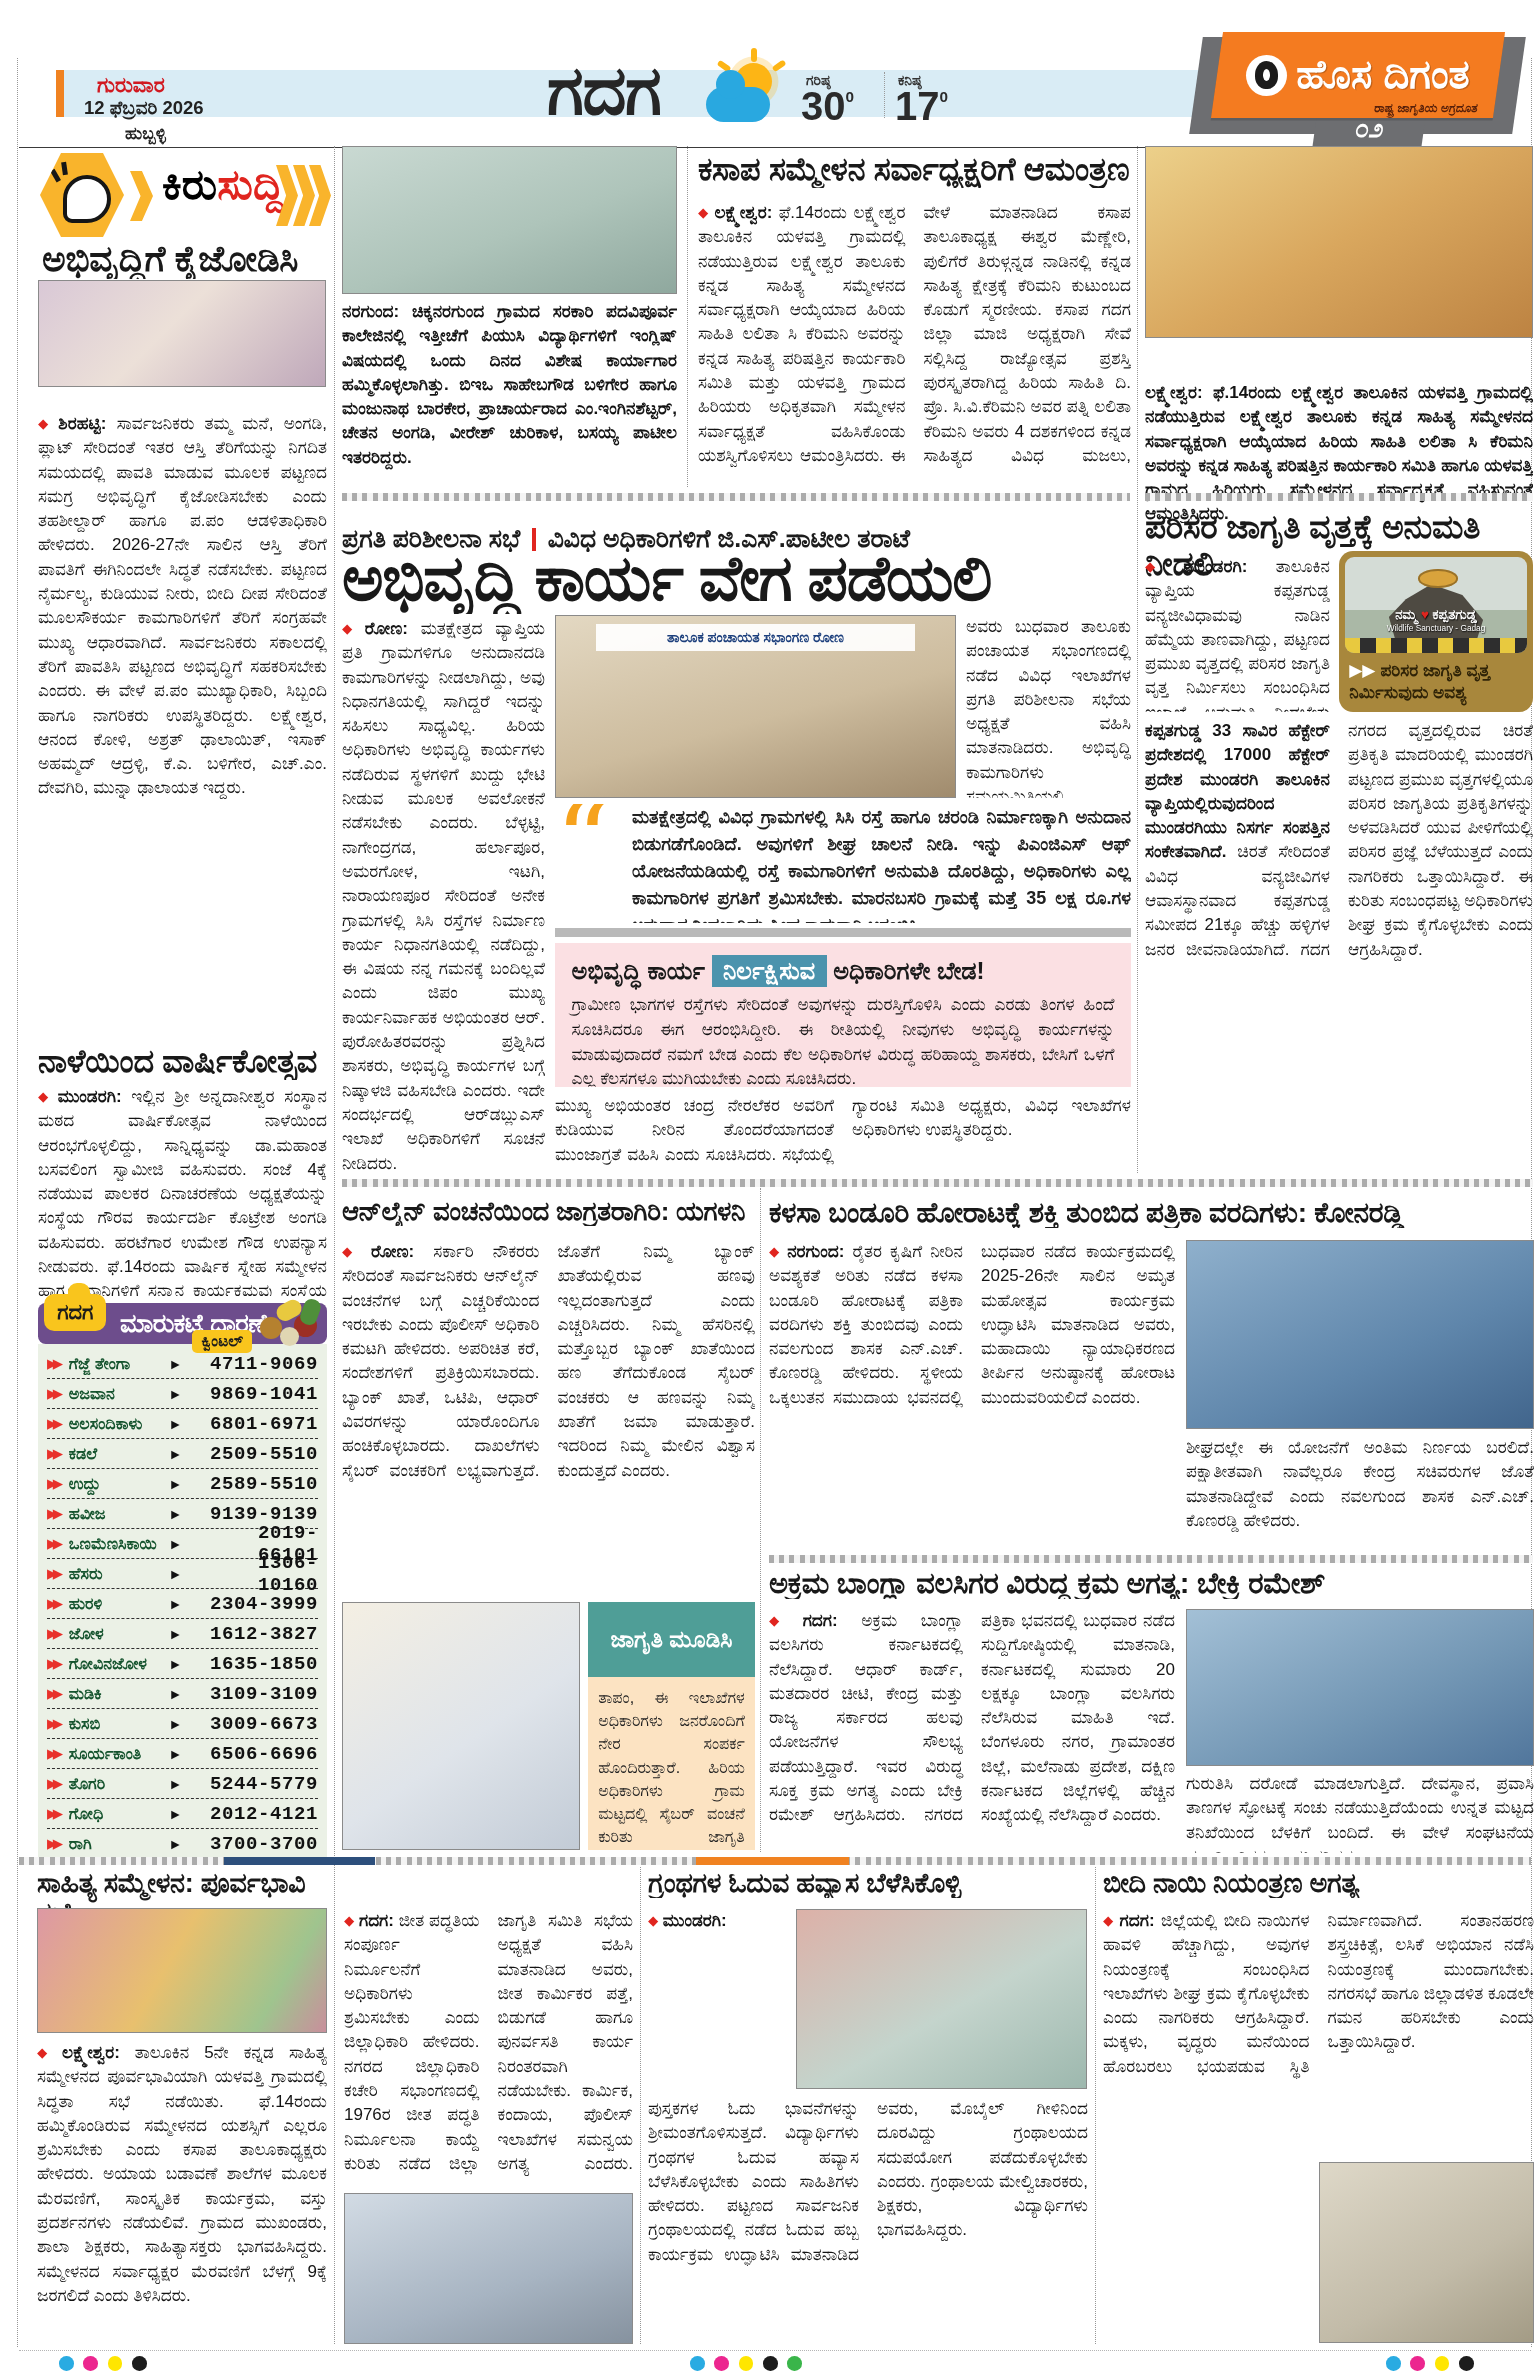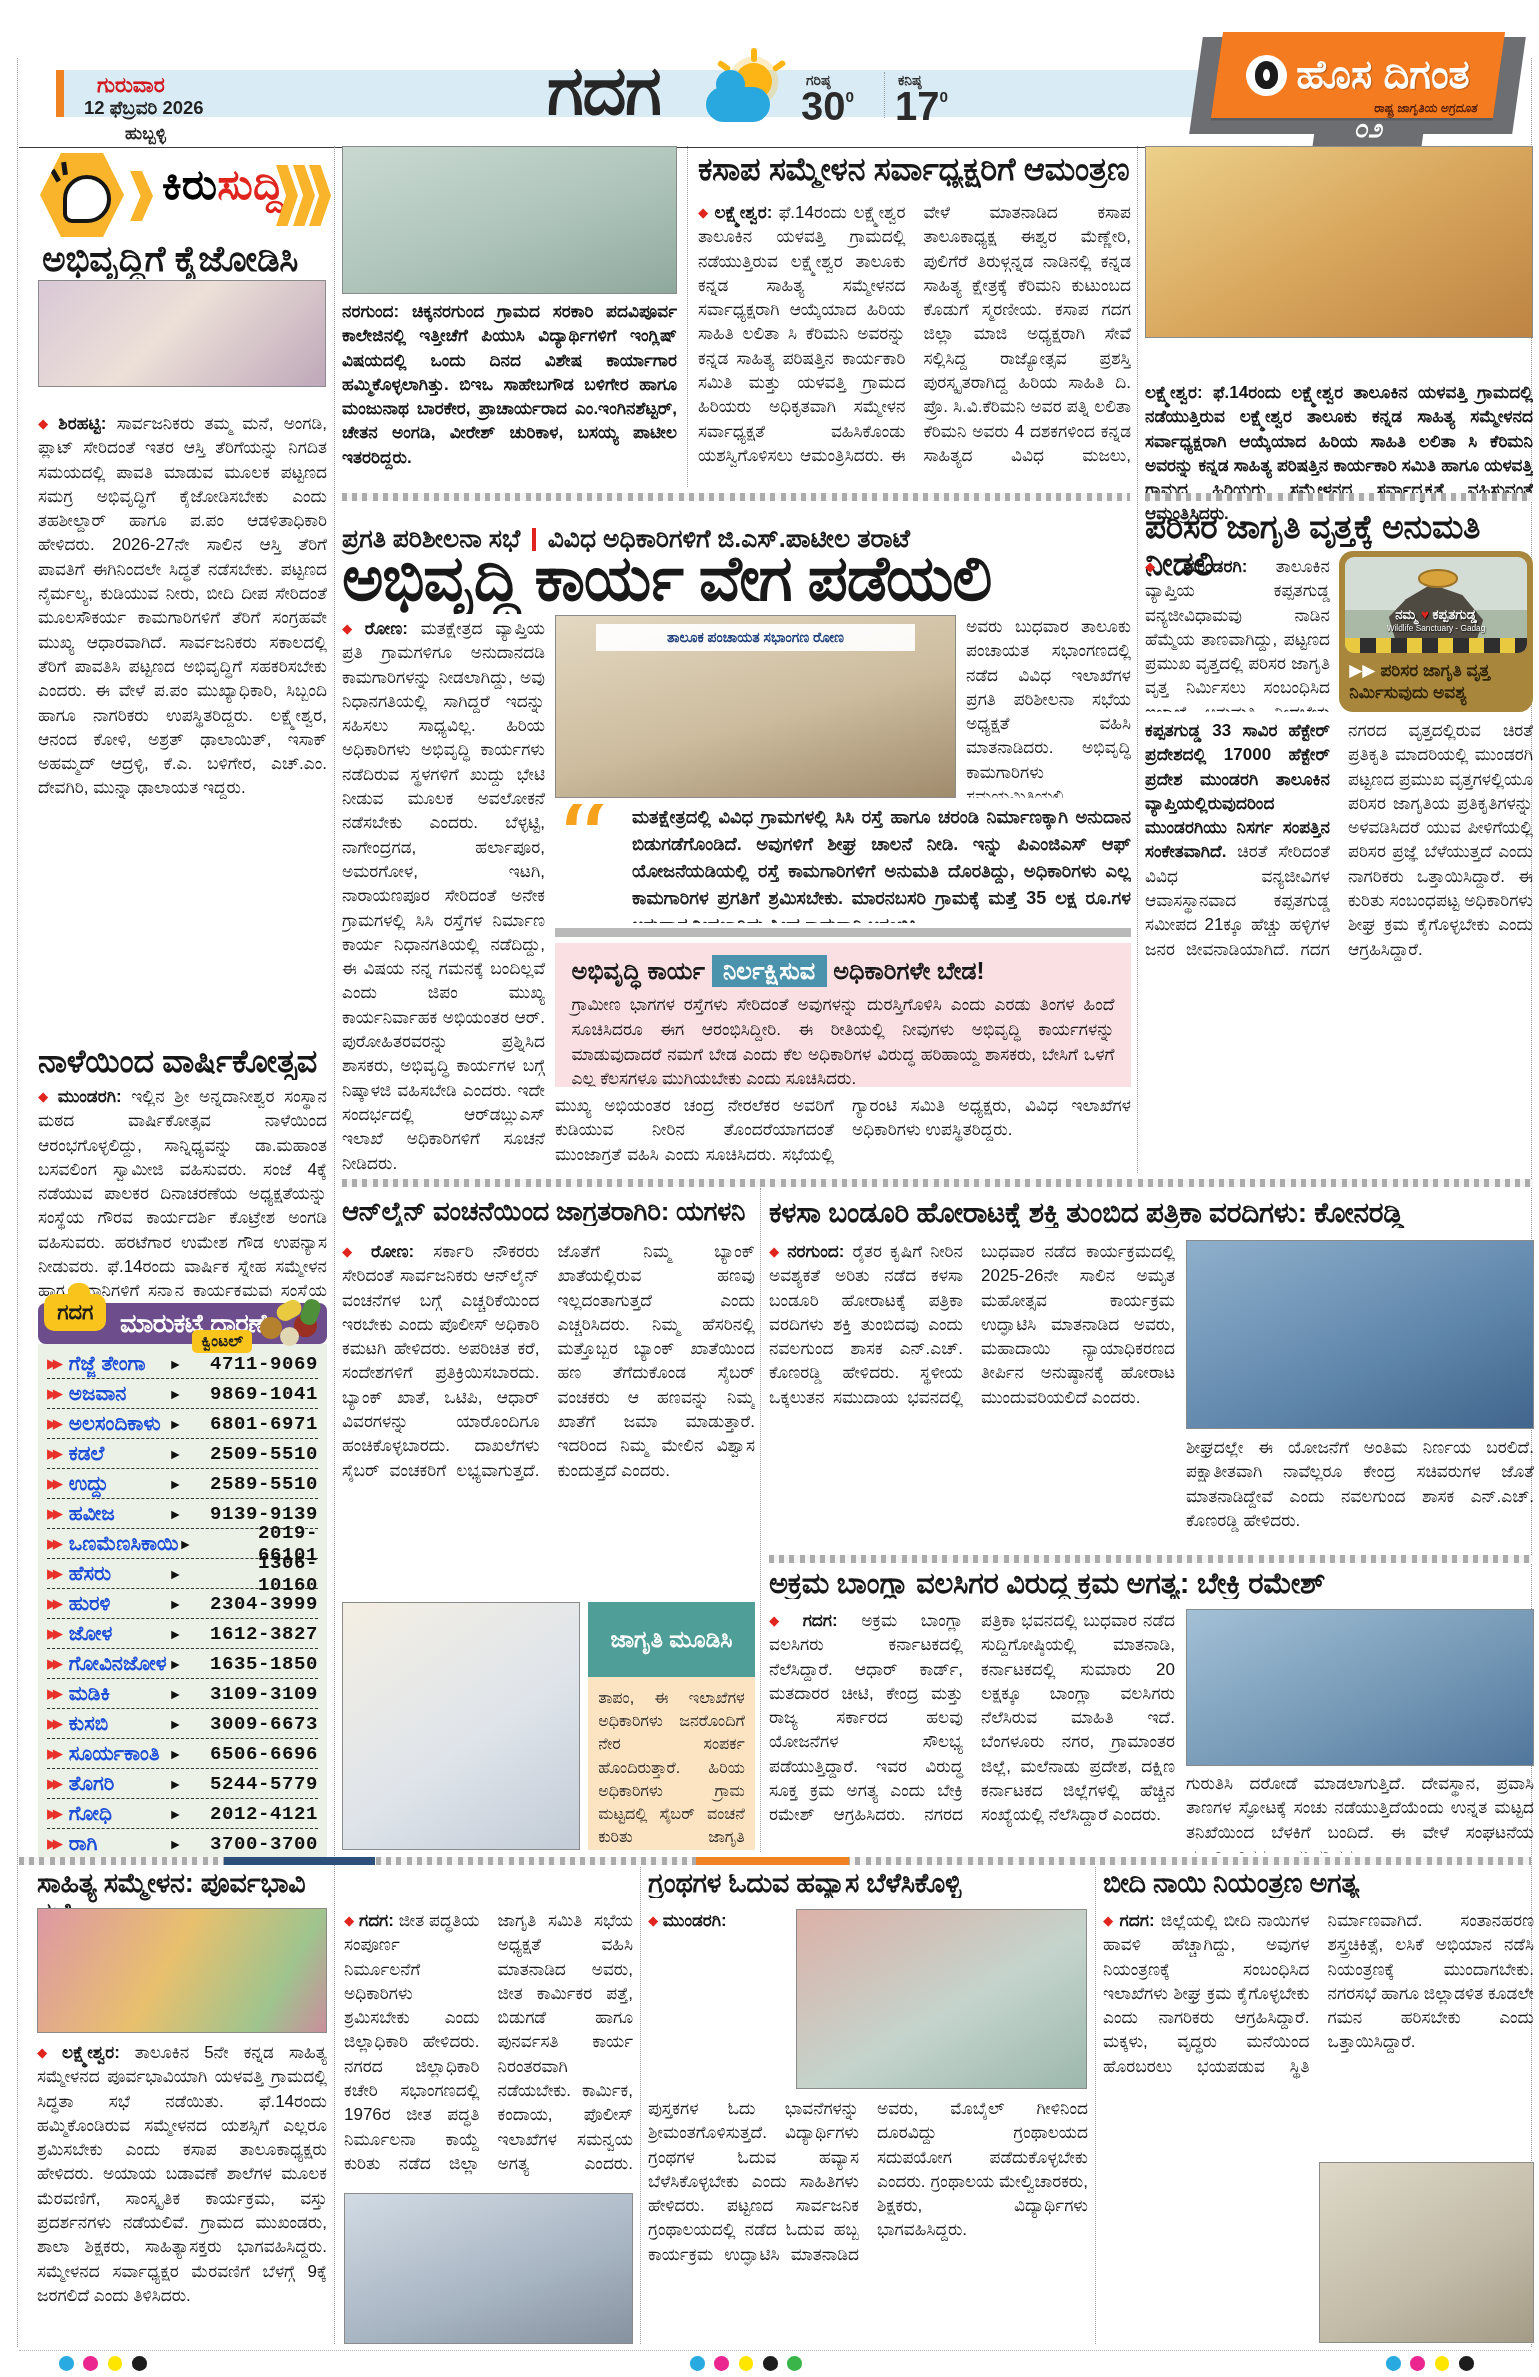--- a/index.html
+++ b/index.html
@@ -60,21 +60,21 @@
   .mkt-head{position:relative;height:41px;background:#6d4d8c;border-radius:7.7px;}
   .mkt-title{position:absolute;left:82px;top:5.8px;font-size:25.6px;font-weight:900;color:#fff;letter-spacing:-0.6px;}
   .mkt-tag{position:absolute;left:6.4px;top:-9px;background:#f9c51d;border-radius:10.2px;padding:6.4px 12.8px;font-size:21px;font-weight:900;color:#1c1c1c;}
   .mkt-tag::before{content:"";position:absolute;left:24px;top:-11.5px;width:22px;height:16.6px;border-radius:9px 9px 0 0;background:#f9c51d;}
   .mkt-unit{position:absolute;right:75px;bottom:-9px;background:#f9c51d;border-radius:5.1px;padding:2.6px 9px;font-size:15.3px;font-weight:900;color:#1c1c1c;}
   .produce{position:absolute;right:3.8px;top:-7.7px;width:66px;height:54px;}
   .produce i{position:absolute;border-radius:50%;}
   .mkt-body{background:#ebf1e6;padding:5.1px 9px 2.6px 9px;border-radius:0 0 5.1px 5.1px;}
   .mkt-row{display:flex;align-items:center;height:29px;border-bottom:1.9px dashed #2e2e2e;}
   .mkt-arr{color:#e8312a;font-size:13.4px;letter-spacing:-4.5px;margin-right:10.2px;flex:0 0 auto;}
-  .mkt-name{flex:1;font-size:20px;font-weight:800;color:#1d4ed8;}
+  .mkt-name{flex:1;font-size:16px;font-weight:800;color:#14532d;}
   .mkt-mid{font-size:14px;color:#111;margin-right:16.6px;}
   .mkt-range{width:119px;text-align:right;font-family:"Liberation Mono","DejaVu Sans Mono",monospace;font-size:19px;font-weight:bold;letter-spacing:0.6px;color:#111;}
   
   .qmark{font-family:"DejaVu Serif","Liberation Serif",serif;font-size:109px;line-height:.7;color:#f6a21d;flex:0 0 77px;}
   .qtext{font-size:18px;line-height:1.5;font-weight:700;color:#222;text-align:justify;}
   .pinkbox{position:absolute;background:#fbe0e3;padding:11.5px 16.6px;box-sizing:border-box;overflow:hidden;}
   .pb-head{font-size:24px;font-weight:900;line-height:1.25;margin-bottom:6.4px;color:#1a1a1a;}
   .teal-chip{background:#4b93ad;color:#fff;padding:1.3px 11.5px;display:inline-block;}
   .graybar{position:absolute;background:#b9b9b9;}
   .goldbox{position:absolute;background:#a8873c;border-radius:14px;padding:6.4px;box-sizing:border-box;}

